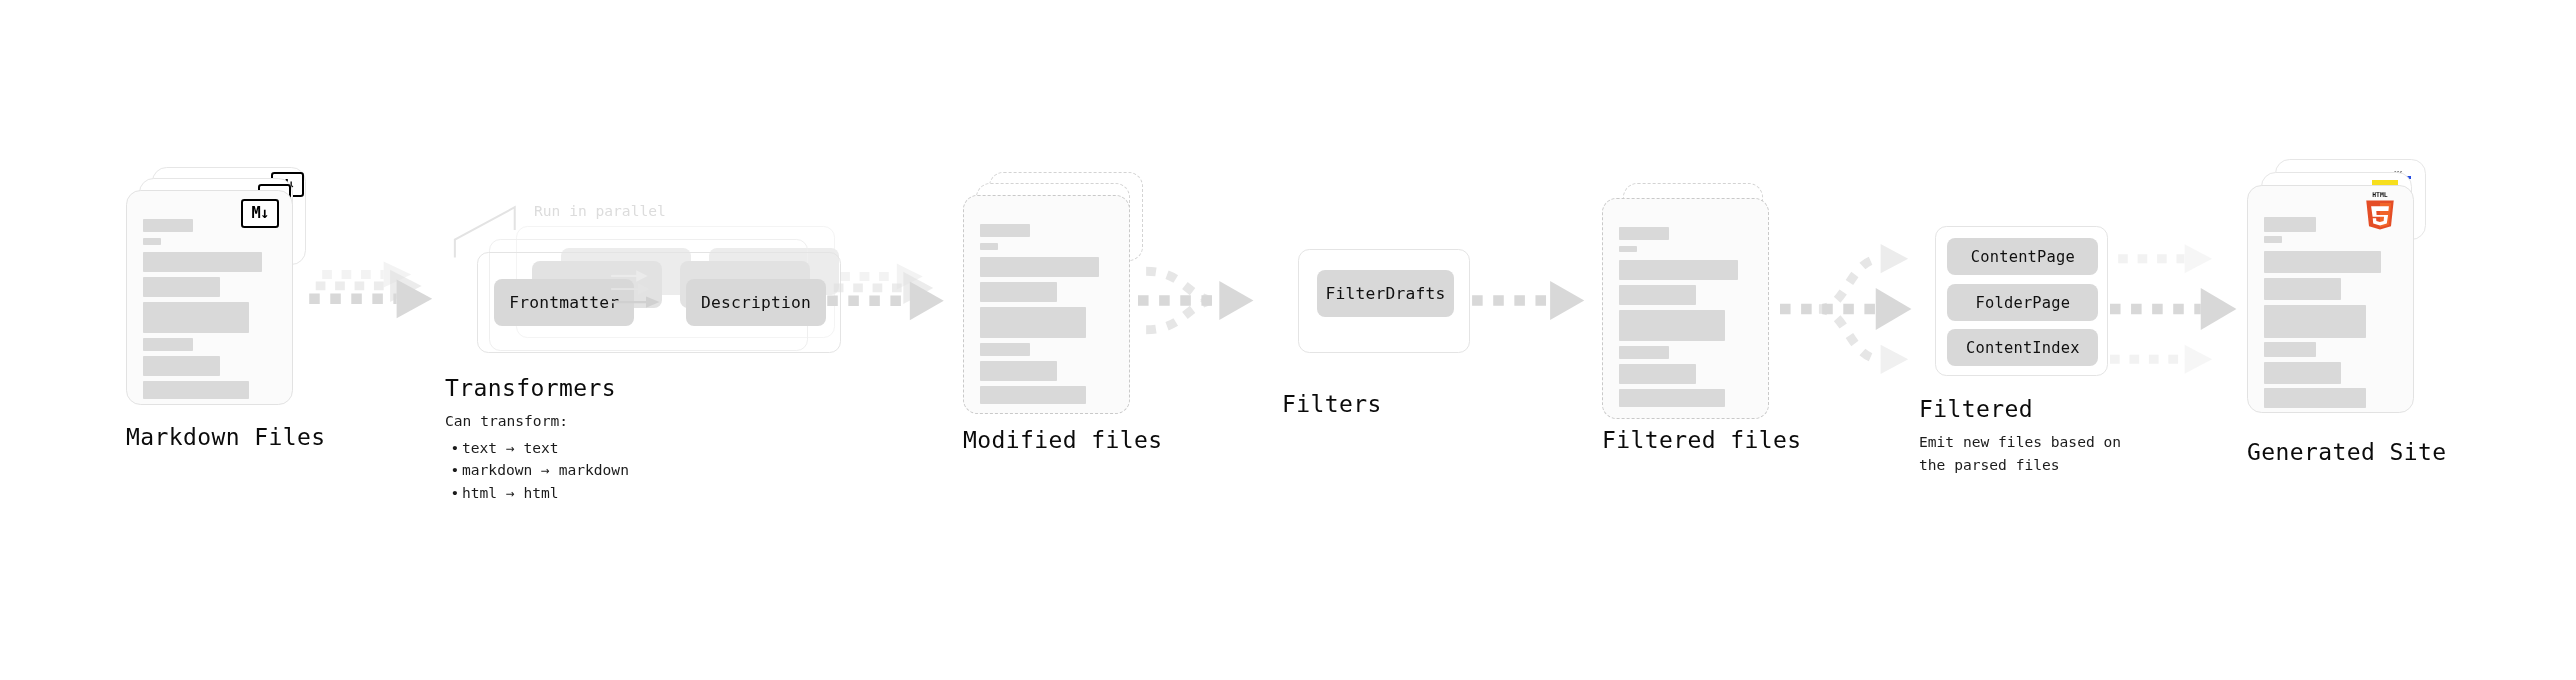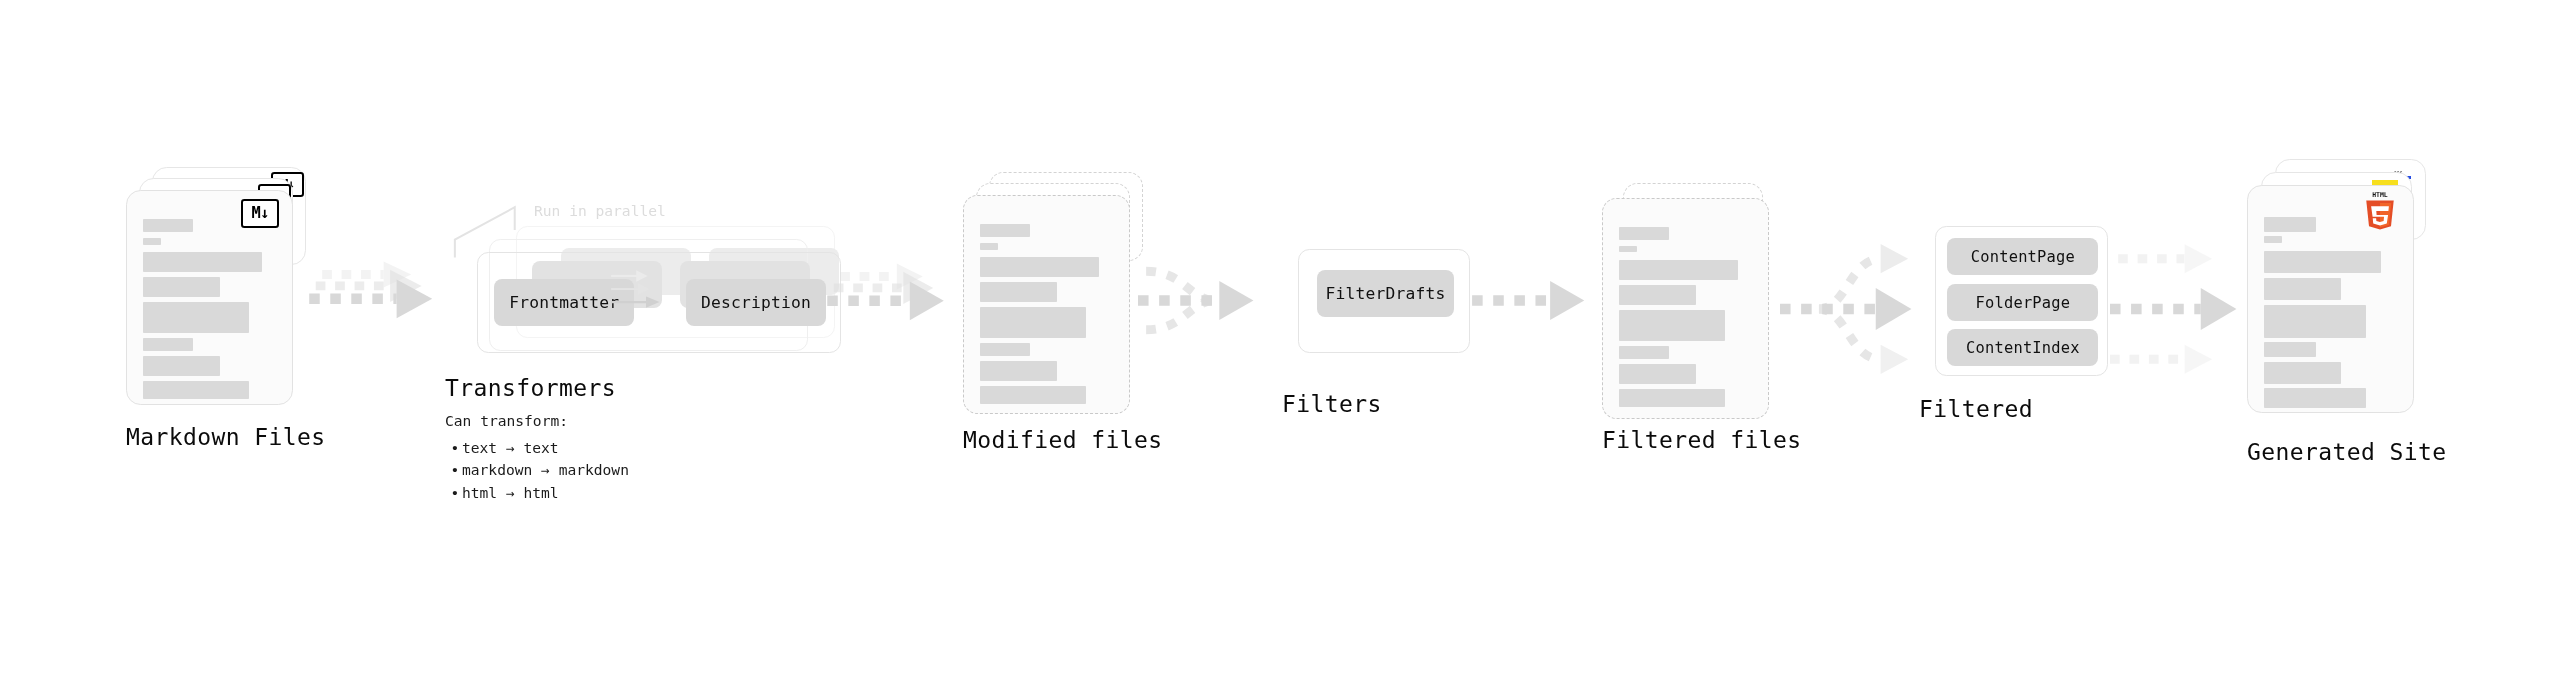--- a/index.html
+++ b/index.html
@@ -324,20 +324,22 @@
     <line x1="0" y1="90" x2="118" y2="90" stroke="#d8d8d8" stroke-width="13" stroke-dasharray="13 13"></line>
     <polygon points="118,64 162,90 118,116" fill="#d8d8d8"></polygon>
   </svg>
 
   <div class="panel" style="left:1919px; top:226px; width:173px; height:150px;">
     <div class="chip" style="left:11.4px; top:11.4px; width:151px; height:37px; font-size:15.4px;">ContentPage</div>
     <div class="chip" style="left:11.4px; top:57px; width:151px; height:37px; font-size:15.4px;">FolderPage</div>
     <div class="chip" style="left:11.4px; top:102px; width:151px; height:37px; font-size:15.4px;">ContentIndex</div>
   </div>
   <div class="title" style="left:1919px; top:396px;">Filtered</div>
+  <div class="subtitle" style="left:1919px; top:431px;">Emit new files based on
+the parsed files</div>
 
   <svg class="arrow-svg" style="left:2110px; top:236px;" width="154" height="146" viewBox="0 0 190 180">
     <g opacity="0.45">
       <line x1="10" y1="28" x2="92" y2="28" stroke="#e4e4e4" stroke-width="11" stroke-dasharray="12 12"></line>
       <polygon points="92,10 126,28 92,46" fill="#ececec"></polygon>
     </g>
     <g>
       <line x1="0" y1="90" x2="112" y2="90" stroke="#d8d8d8" stroke-width="13" stroke-dasharray="13 13"></line>
       <polygon points="112,64 156,90 112,116" fill="#d8d8d8"></polygon>
     </g>

